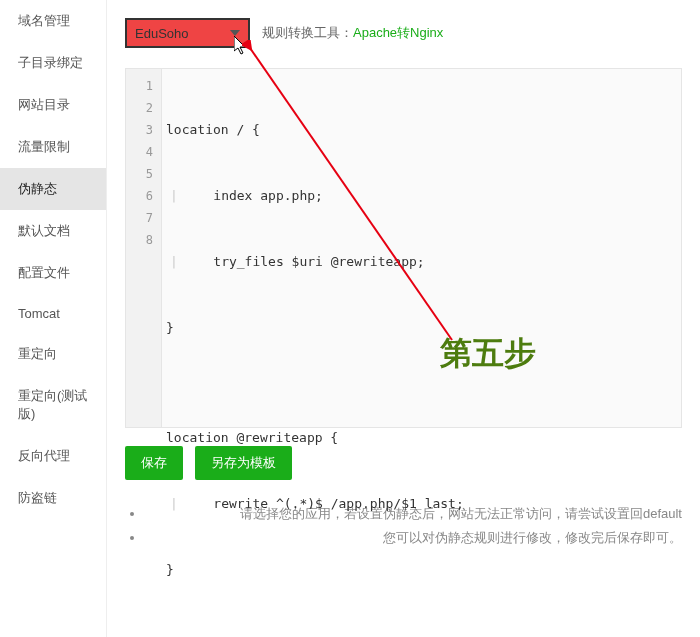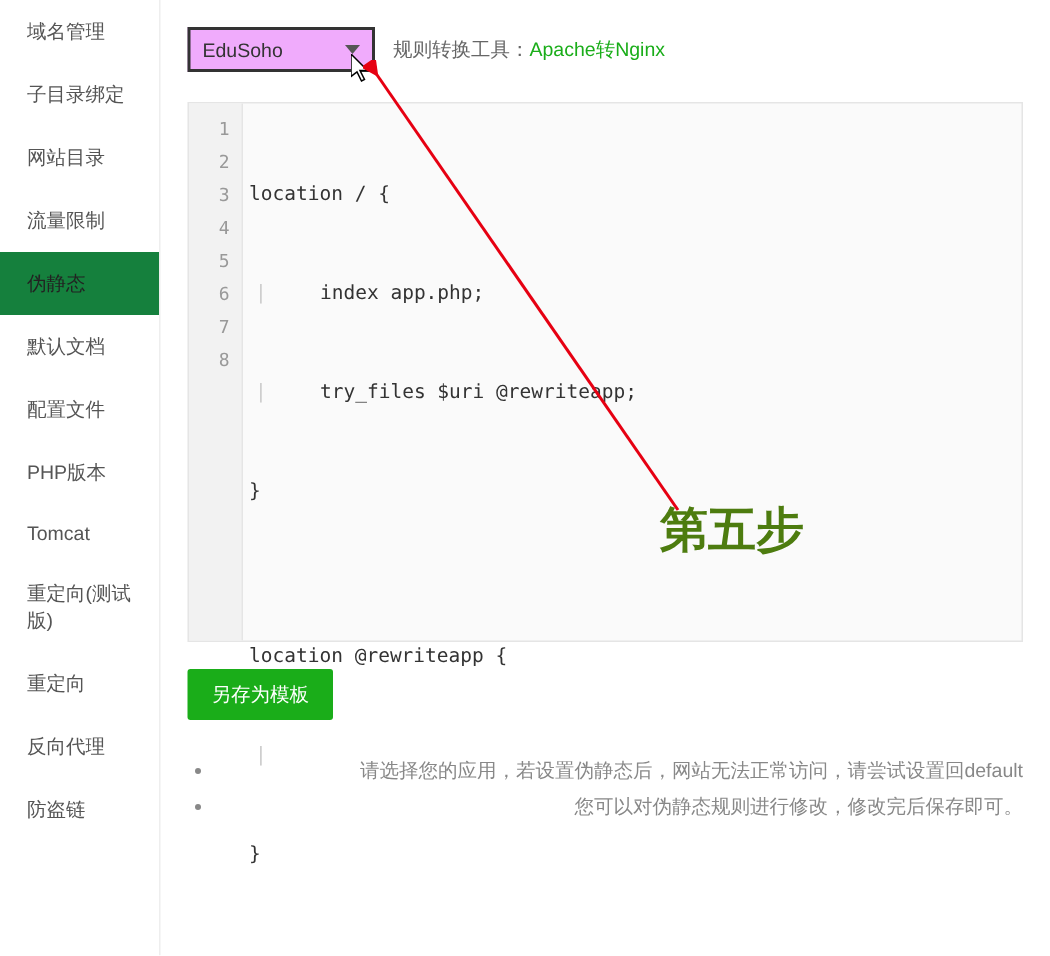--- a/index.html
+++ b/index.html
@@ -1,22 +1,22 @@
 <!DOCTYPE html>
 <html><head>
   <meta charset="utf-8">
   <style>
     * { margin: 0; padding: 0; box-sizing: border-box; }
     body { font-family: "Microsoft YaHei", Arial, sans-serif; font-size: 14px; color: #333; background: #fff; width: 700px; height: 637px; overflow: hidden; position: relative; }
     .sidebar { position: absolute; left: 0; top: 0; width: 107px; height: 637px; border-right: 1px solid #eee; }
     .sidebar-item { padding: 12px 18px; color: #555; cursor: pointer; font-size: 13px; }
-    .sidebar-item.active { background: #15803d; color: #222; }
+    .sidebar-item.active { background: #e5e5e5; color: #222; }
     .main { position: absolute; left: 107px; top: 0; right: 0; padding: 18px; }
     .top-row { display: flex; align-items: center; gap: 12px; margin-bottom: 20px; }
-    .select-box { position: relative; width: 125px; height: 30px; border: 2px solid #333; display: flex; align-items: center; padding: 0 8px; cursor: pointer; background: #f0abfc; }
+    .select-box { position: relative; width: 125px; height: 30px; border: 2px solid #333; display: flex; align-items: center; padding: 0 8px; cursor: pointer; background: #ef4444; }
     .select-box span { flex: 1; color: #333; font-size: 13px; }
     .select-caret { width: 0; height: 0; border-left: 5px solid transparent; border-right: 5px solid transparent; border-top: 6px solid #555; }
     .cursor-icon { position: absolute; right: -2px; top: 16px; pointer-events: none; }
     .convert-label { color: #666; font-size: 13px; }
     .convert-link { color: #1aad19; text-decoration: none; font-size: 13px; }
     .code-editor { border: 1px solid #e5e5e5; background: #fafafa; height: 360px; display: flex; margin-bottom: 18px; }
     .gutter { width: 36px; background: #f2f2f2; border-right: 1px solid #e5e5e5; text-align: right; padding-top: 6px; }
     .gutter div { color: #999; font-size: 12px; line-height: 22px; padding-right: 8px; font-family: Consolas, monospace; }
     .code-body { flex: 1; padding-top: 6px; padding-left: 4px; font-family: Consolas, monospace; font-size: 13px; line-height: 22px; color: #333; white-space: pre; position: relative; }
     .code-body .line { display: flex; align-items: center; }
@@ -32,24 +32,23 @@
 <body>
 
 <div class="sidebar">
   <div class="sidebar-item">域名管理</div>
   <div class="sidebar-item">子目录绑定</div>
   <div class="sidebar-item">网站目录</div>
   <div class="sidebar-item">流量限制</div>
   <div class="sidebar-item active">伪静态</div>
   <div class="sidebar-item">默认文档</div>
   <div class="sidebar-item">配置文件</div>
-  <div class="sidebar-item">PHP版本</div>
   <div class="sidebar-item">Tomcat</div>
+  <div class="sidebar-item">重定向</div>
   <div class="sidebar-item">重定向(测试版)</div>
-  <div class="sidebar-item">重定向</div>
   <div class="sidebar-item">反向代理</div>
   <div class="sidebar-item">防盗链</div>
 
 </div>
 
 <div class="main">
   <div class="top-row">
     <div class="select-box">
       <span>EduSoho</span>
       <div class="select-caret"></div>
@@ -73,26 +72,27 @@
       <div>7</div>
       <div>8</div>
     </div>
     <div class="code-body">
       <div class="line"><span>location / {</span></div>
       <div class="line"><span class="guide">|</span><span>    index app.php;</span></div>
       <div class="line"><span class="guide">|</span><span>    try_files $uri @rewriteapp;</span></div>
       <div class="line"><span>}</span></div>
       <div class="line"><span></span></div>
       <div class="line"><span>location @rewriteapp {</span></div>
-      <div class="line"><span class="guide">|</span></div>
+      <div class="line"><span class="guide">|</span><span>    rewrite ^(.*)$ /app.php/$1 last;</span></div>
       <div class="line"><span>}</span></div>
     </div>
   </div>
 
   <div class="buttons">
+    <button class="btn">保存</button>
     <button class="btn">另存为模板</button>
   </div>
 
   <ul class="notes">
     <li>请选择您的应用，若设置伪静态后，网站无法正常访问，请尝试设置回default</li>
     <li>您可以对伪静态规则进行修改，修改完后保存即可。</li>
   </ul>
 </div>
 
 <svg class="arrow-svg" width="230" height="320">

